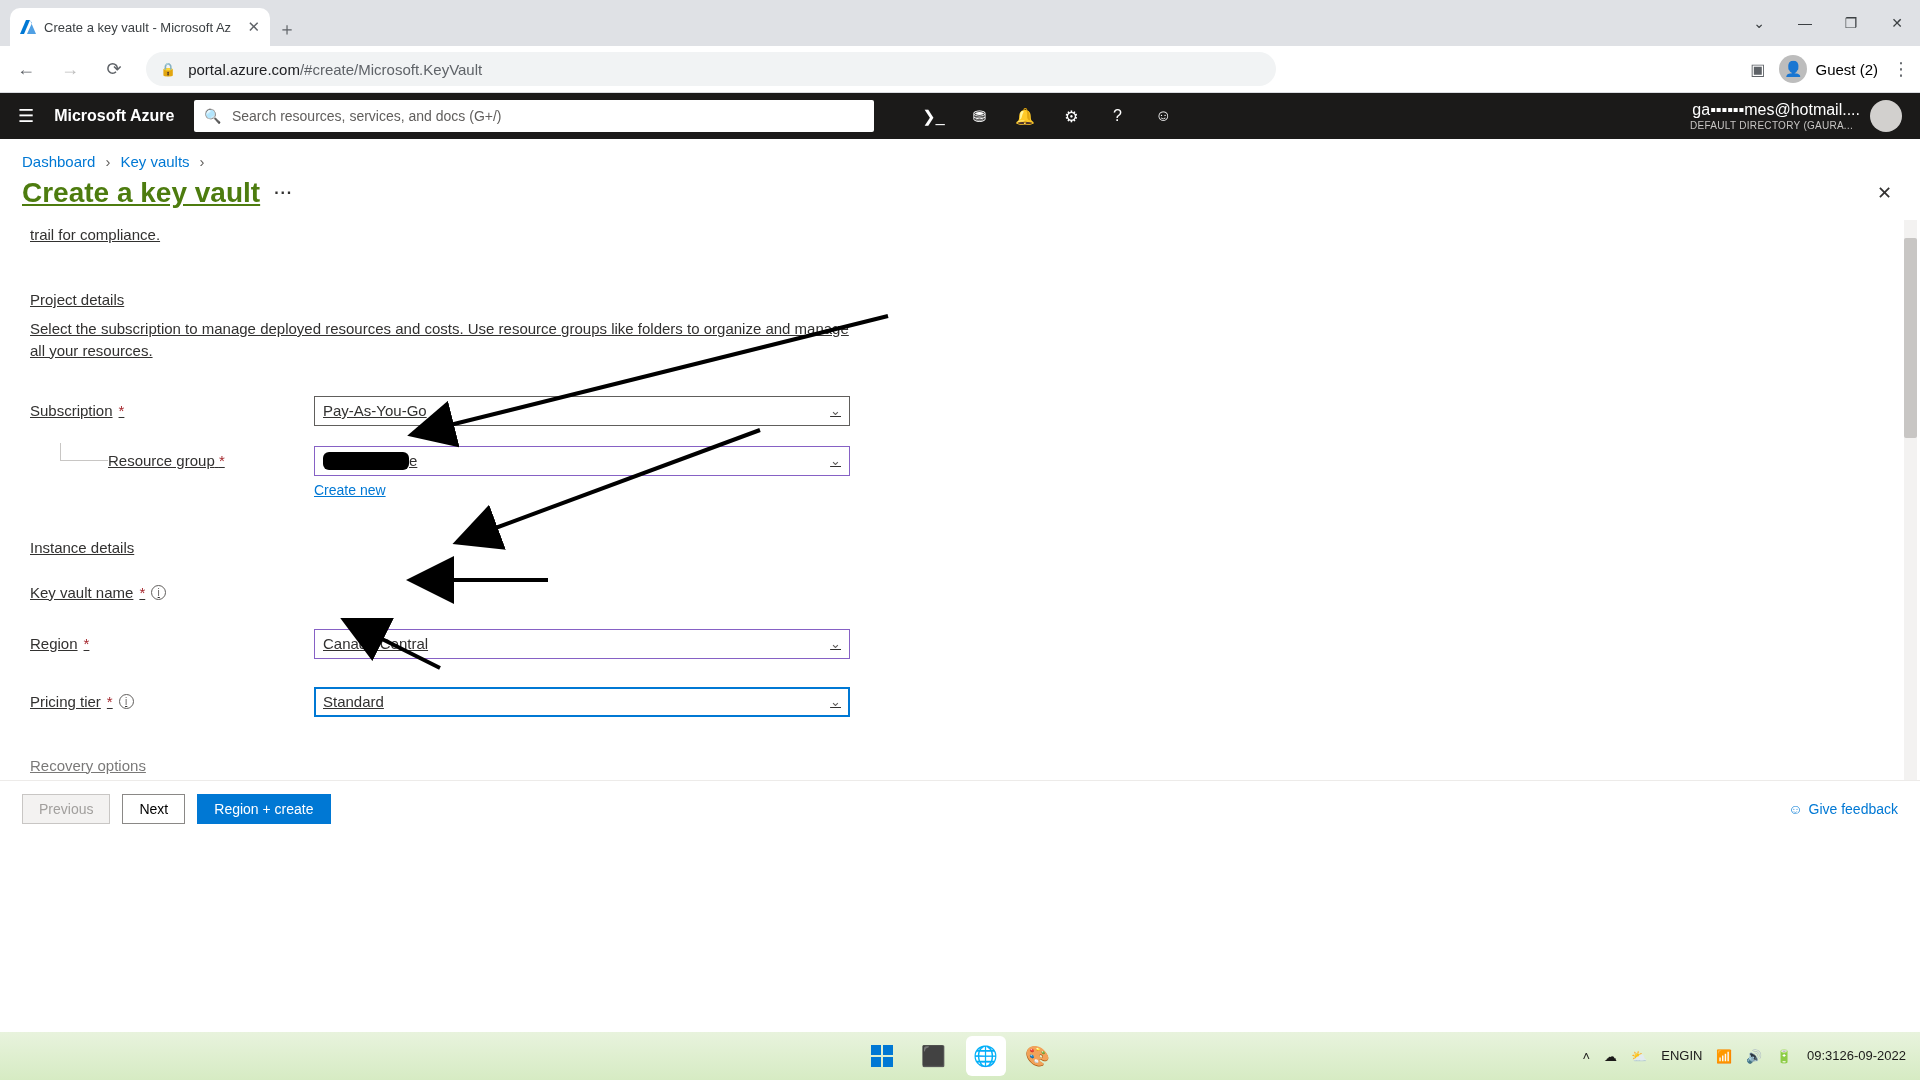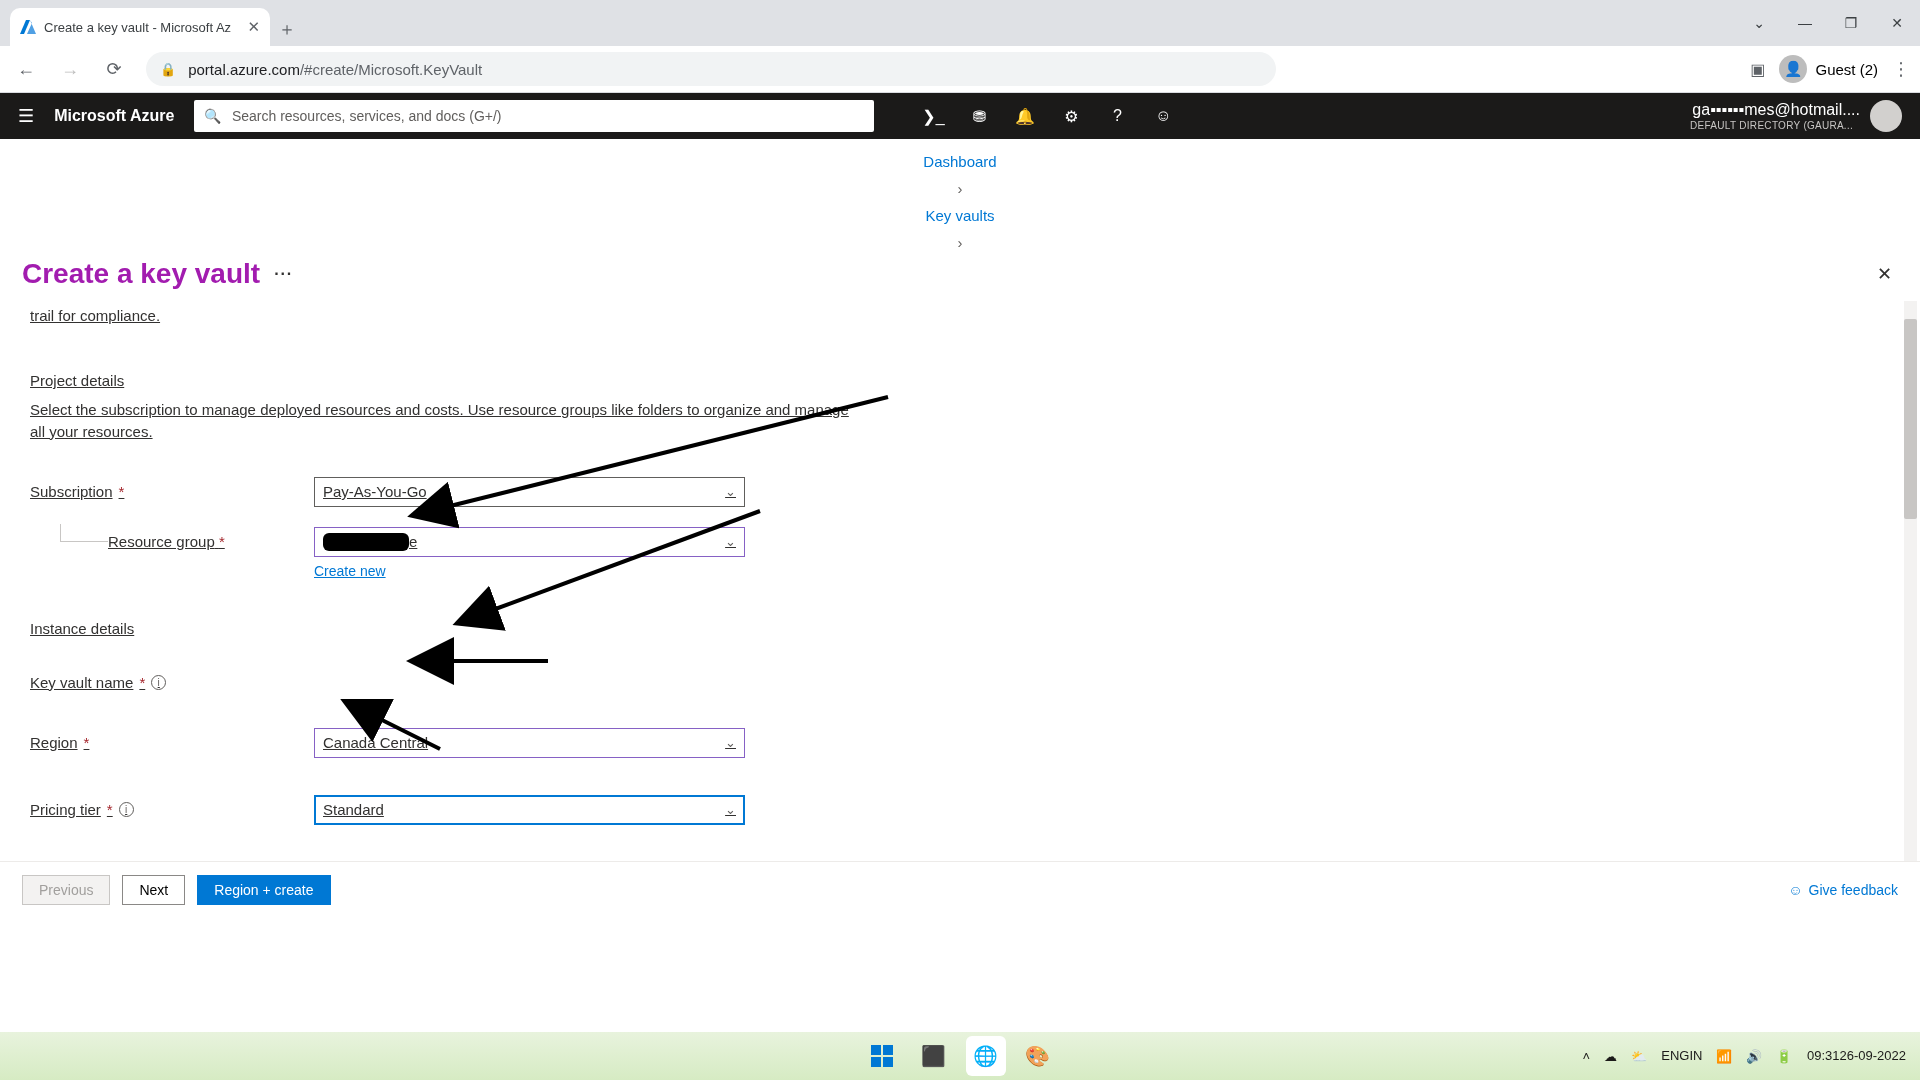--- a/index.html
+++ b/index.html
@@ -29,41 +29,41 @@
     .brand { font-size:16px; font-weight:600; }
     .azure-search { background:#fff; flex:0 0 680px; height:32px; border-radius:2px; display:flex; align-items:center; padding:0 10px; gap:10px; color:#605e5c; font-size:14px; }
     .azure-icons { display:flex; align-items:center; gap:4px; margin-left:18px; }
     .azure-icons span { width:42px; height:46px; display:flex; align-items:center; justify-content:center; font-size:16px; color:#fff; }
     .account { margin-left:auto; display:flex; align-items:center; gap:10px; text-align:right; font-size:12px; }
     .account .email { white-space:nowrap; overflow:hidden; text-overflow:ellipsis; max-width:170px; color:#fff; font-size:16px; }
     .account .dir { font-size:10px; letter-spacing:.3px; color:#c8c6c4; margin-top:1px; white-space:nowrap; overflow:hidden; text-overflow:ellipsis; max-width:170px; }
     .account-av { width:32px; height:32px; border-radius:50%; background:#d2d0ce; }
 
     
-    .crumb-row { padding:14px 22px 6px; font-size:15px; display:flex; align-items:center; gap:10px; color:#323130;flex-direction:column; }
+    .crumb-row { padding:14px 22px 6px; font-size:15px; display:flex; align-items:center; gap:10px; color:#323130; }
     .crumb-row a { color:#0078d4; text-decoration:none; }
     .crumb-sep { color:#605e5c; }
     .title-row { display:flex; align-items:center; padding:0 22px 10px; }
-    .title { font-size:28px; font-weight:600; color:#a21caf; }
+    .title { font-size:28px; font-weight:600; color:#4d7c0f;text-decoration:underline; }
     .title-more { margin-left:14px; color:#323130; letter-spacing:1px; font-weight:700; }
     .close-blade { margin-left:auto; font-size:18px; color:#323130; padding:6px; }
 
     
     .scroll { height:560px; overflow:hidden; position:relative; padding:0 30px; color:#323130;text-decoration:underline; }
     .scrollbar { position:absolute; right:3px; top:0; width:13px; height:100%; background:#f3f2f1; }
     .scrollthumb { position:absolute; right:3px; top:18px; width:13px; height:200px; background:#c8c6c4; border-radius:2px; }
     .leadtext { font-size:15px; padding-top:6px; }
     .section-h { font-size:15px; font-weight:400; margin-top:40px; color:#323130; }
     .section-p { font-size:15px; margin-top:10px; max-width:830px; line-height:1.45; color:#323130; }
 
-    .field-row { display:flex; align-items:center; margin-top:37px; }
+    .field-row { display:flex; align-items:center; margin-top:28px; }
     .field-row .lbl { width:284px; font-size:15px; display:flex; align-items:center; gap:6px; }
     .req { color:#a4262c; }
     .info { width:15px; height:15px; border:1px solid #605e5c; border-radius:50%; display:inline-flex; align-items:center; justify-content:center; font-size:10px; color:#605e5c; }
-    .combo { width:431px; height:30px; border:1px solid #605e5c; display:flex; align-items:center; padding:0 8px; font-size:15px; position:relative; background:#fff; }
+    .combo { width:536px; height:30px; border:1px solid #605e5c; display:flex; align-items:center; padding:0 8px; font-size:15px; position:relative; background:#fff; }
     .combo.purple { border-color:#8661c5; }
     .combo.blue { border-color:#0078d4; border-width:1px; box-shadow:0 0 0 1px #0078d4 inset; }
     .chev { margin-left:auto; font-size:13px; color:#605e5c; }
     .check { margin-left:auto; color:#107c10; font-size:15px; }
 
     .indent { display:flex; margin-top:20px; align-items:center; }
     .tree { width:48px; border-left:1px solid #c8c6c4; border-bottom:1px solid #c8c6c4; height:18px; margin:0 0 0 30px; transform:translateY(-9px); }
     .indent .lbl { width:206px; font-size:15px; }
     .createnew { font-size:14px; color:#0078d4; margin-left:284px; margin-top:6px; display:inline-block; }
 

